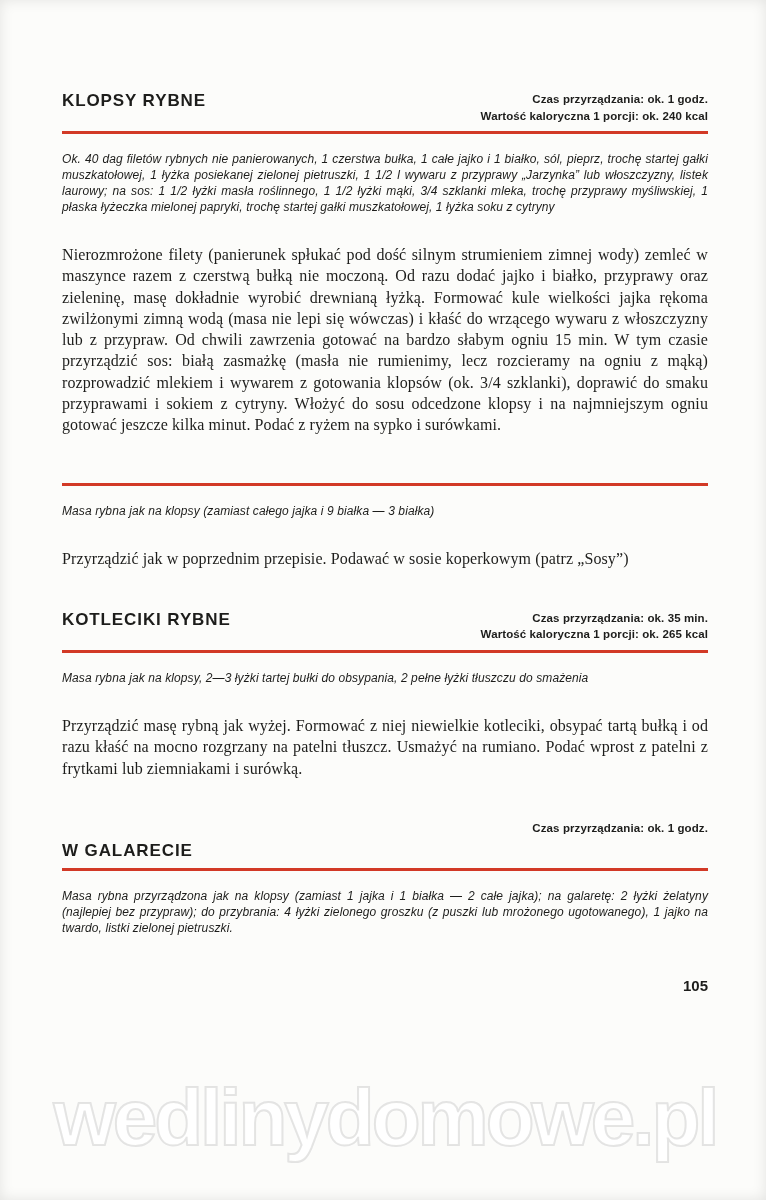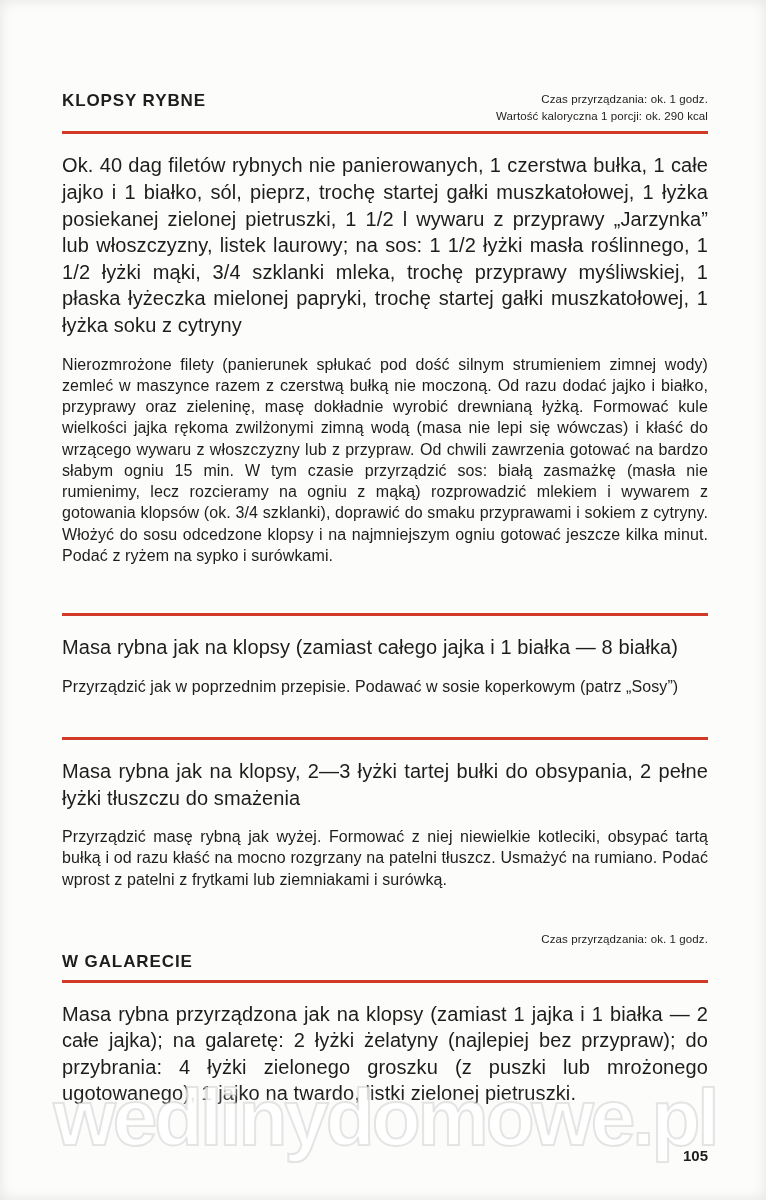--- a/index.html
+++ b/index.html
@@ -38,43 +38,45 @@
     margin:0;
     font-size:17px;
     font-weight:bold;
     letter-spacing:0.9px;
     line-height:1.25;
     text-transform:uppercase;
   }
   .recipe-meta{
     text-align:right;
     font-size:11.5px;
-    font-weight:normal;
+    font-weight:bold;
     line-height:1.45;
     letter-spacing:0.1px;
     padding-top:1px;
   }
   .rule{
     height:3px;
     background:var(--accent-rule);
     margin-top:7px;
   }
   .ingredients{
     margin:18px 0 0 0;
-    font-size:20px;
+    font-style:italic;
+    font-size:12px;
     line-height:1.33;
     text-align:justify;
     letter-spacing:0.1px;
   }
   .body-text{
-    margin:15px 0 0 0;
+    margin:28px 0 0 0;
     font-size:16px;
     line-height:1.33;
     text-align:justify;
     letter-spacing:0.1px;
+    font-family:Liberation Serif, serif;
   }
   .page-number{
     text-align:right;
     font-size:15px;
     font-weight:bold;
     margin-top:20px;
   }
   .watermark{
     position:absolute;
     left:4px;right:0;
@@ -96,37 +98,46 @@
 <div class="page">
   <div class="content">
 
     <section class="recipe">
       <header class="recipe-header">
         <h2 class="recipe-title">
           <span>KLOPSY RYBNE</span><br>
         </h2>
         <div class="recipe-meta">
           <div>Czas przyrządzania: ok. 1 godz.</div>
-          <div>Wartość kaloryczna 1 porcji: ok. 290 kcal</div>
+          <div>Wartość kaloryczna 1 porcji: ok. 240 kcal</div>
         </div>
       </header>
       <div class="rule"></div>
       <p class="ingredients">Ok. 40 dag filetów rybnych nie panierowanych, 1 czerstwa bułka, 1 całe jajko i 1 białko, sól, pieprz, trochę startej gałki muszkatołowej, 1 łyżka posiekanej zielonej pietruszki, 1 1/2 l wywaru z przyprawy „Jarzynka” lub włoszczyzny, listek laurowy; na sos: 1 1/2 łyżki masła roślinnego, 1 1/2 łyżki mąki, 3/4 szklanki mleka, trochę przyprawy myśliwskiej, 1 płaska łyżeczka mielonej papryki, trochę startej gałki muszkatołowej, 1 łyżka soku z cytryny</p>
       <p class="body-text">Nierozmrożone filety (panierunek spłukać pod dość silnym strumieniem zimnej wody) zemleć w maszynce razem z czerstwą bułką nie moczoną. Od razu dodać jajko i białko, przyprawy oraz zieleninę, masę dokładnie wyrobić drewnianą łyżką. Formować kule wielkości jajka rękoma zwilżonymi zimną wodą (masa nie lepi się wówczas) i kłaść do wrzącego wywaru z włoszczyzny lub z przypraw. Od chwili zawrzenia gotować na bardzo słabym ogniu 15 min. W tym czasie przyrządzić sos: białą zasmażkę (masła nie rumienimy, lecz rozcieramy na ogniu z mąką) rozprowadzić mlekiem i wywarem z gotowania klopsów (ok. 3/4 szklanki), doprawić do smaku przyprawami i sokiem z cytryny. Włożyć do sosu odcedzone klopsy i na najmniejszym ogniu gotować jeszcze kilka minut. Podać z ryżem na sypko i surówkami.</p>
     </section>
 
     <section class="recipe">
       <header class="recipe-header">
       </header>
       <div class="rule"></div>
-      <p class="ingredients">Masa rybna jak na klopsy (zamiast całego jajka i 1 białka — 8 białka)</p>
+      <p class="ingredients">Masa rybna jak na klopsy (zamiast całego jajka i 9 białka — 3 białka)</p>
       <p class="body-text">Przyrządzić jak w poprzednim przepisie. Podawać w sosie koperkowym (patrz „Sosy”)</p>
     </section>
 
     <section class="recipe">
+      <header class="recipe-header">
+        <h2 class="recipe-title">
+          <span>KOTLECIKI RYBNE</span>
+        </h2>
+        <div class="recipe-meta">
+          <div>Czas przyrządzania: ok. 35 min.</div>
+          <div>Wartość kaloryczna 1 porcji: ok. 265 kcal</div>
+        </div>
+      </header>
       <div class="rule"></div>
       <p class="ingredients">Masa rybna jak na klopsy, 2—3 łyżki tartej bułki do obsypania, 2 pełne łyżki tłuszczu do smażenia</p>
       <p class="body-text">Przyrządzić masę rybną jak wyżej. Formować z niej niewielkie kotleciki, obsypać tartą bułką i od razu kłaść na mocno rozgrzany na patelni tłuszcz. Usmażyć na rumiano. Podać wprost z patelni z frytkami lub ziemniakami i surówką.</p>
     </section>
 
     <section class="recipe">
       <header class="recipe-header">
         <h2 class="recipe-title">
           <br>
           <span>W GALARECIE</span>

